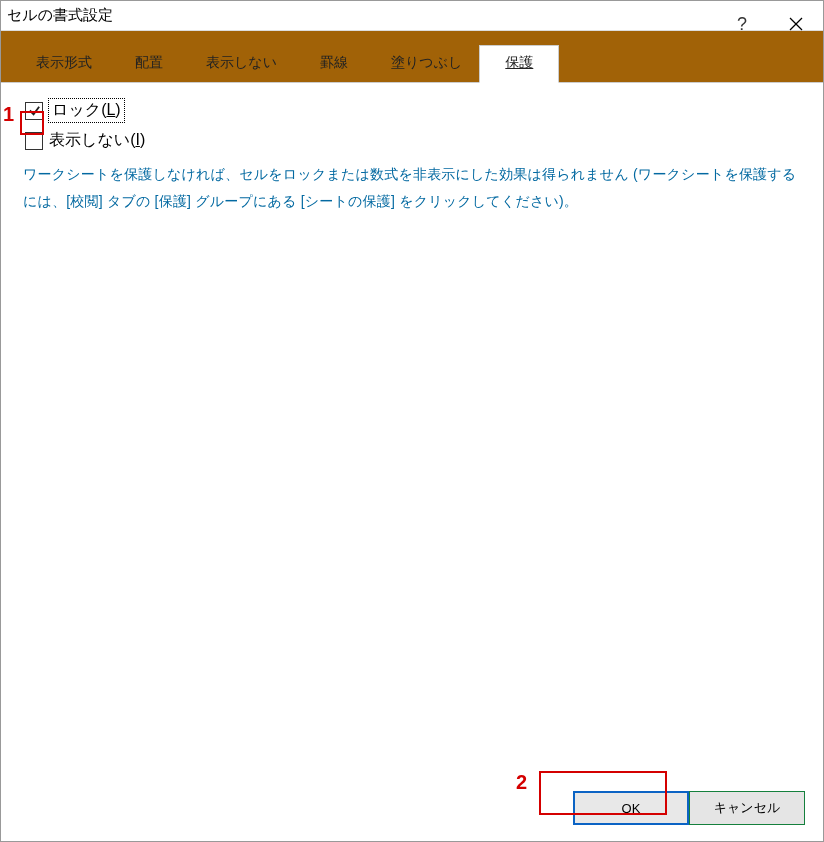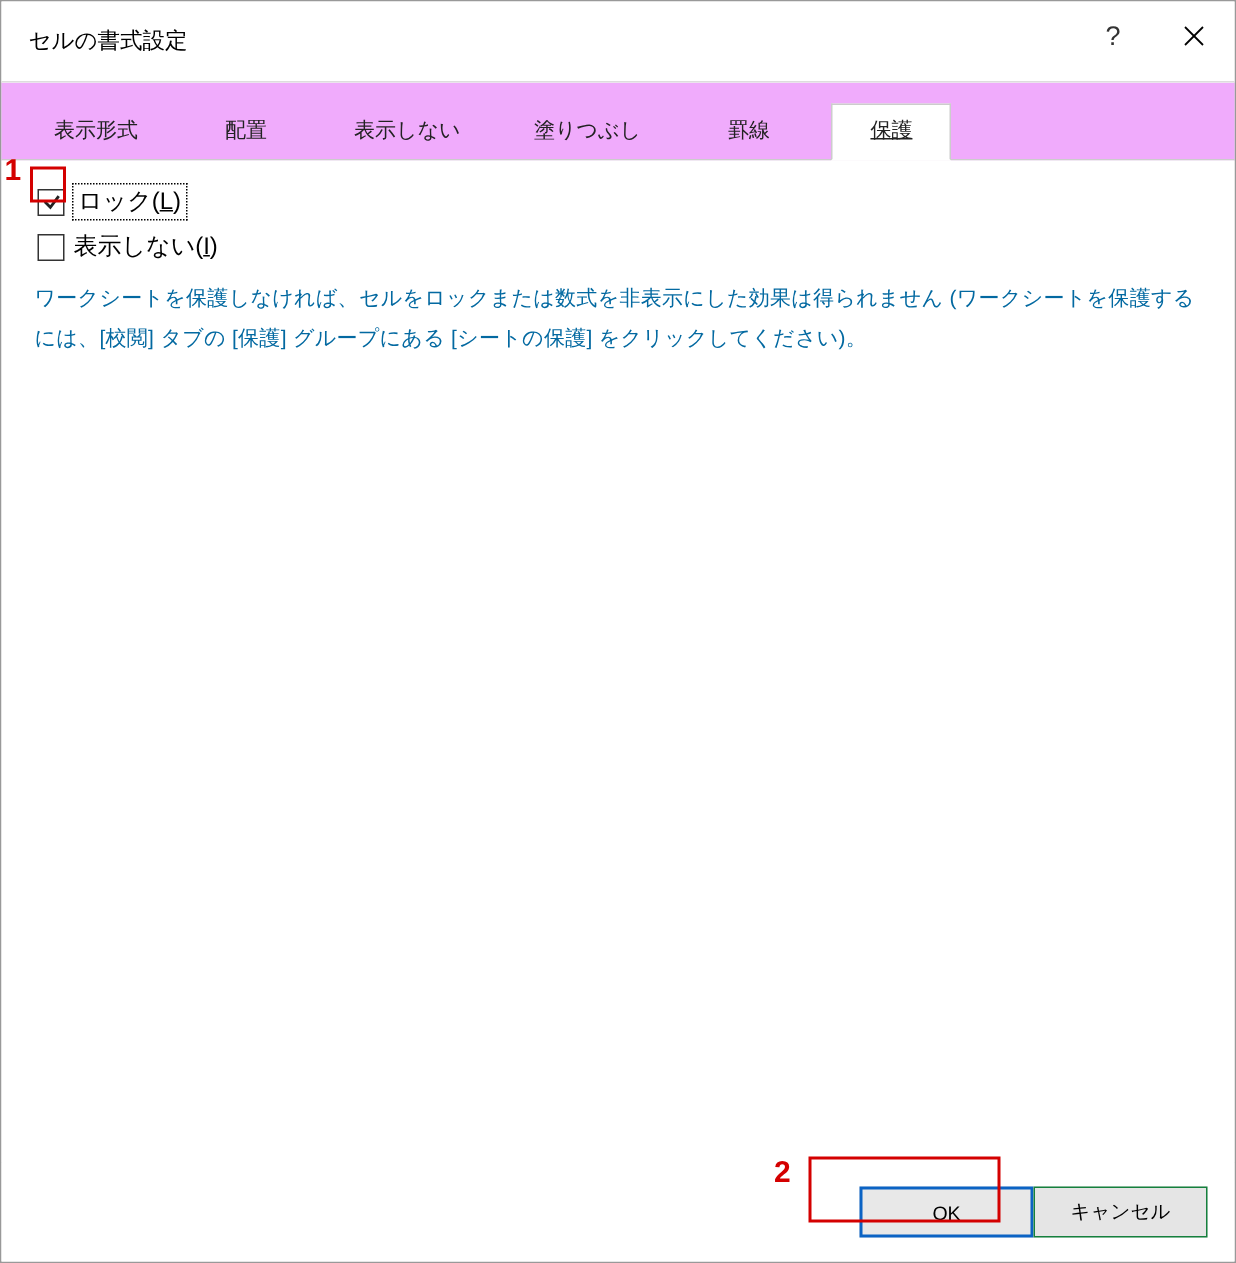--- a/index.html
+++ b/index.html
@@ -15,24 +15,24 @@
     .window {
       width: 824px;
       height: 842px;
       border: 1px solid #999;
       background: #fff;
       display: flex;
       flex-direction: column;
     }
     
     .titlebar {
-      height: 54px;
-      display: flex;
-      align-items: center;
-      padding-left: 18px;
+      height: 30px;
+      display: flex;
+      align-items: center;
+      padding-left: 6px;
       border-bottom: 1px solid #ddd;
       background: #fff;
       position: relative;
     }
     .titlebar .title {
       font-size: 15px;
       color: #000;
     }
     .titlebar .controls {
       position: absolute;
@@ -51,23 +51,23 @@
       color: #333;
       cursor: pointer;
     }
     .titlebar .ctrl.help { font-weight: normal; font-size: 18px; }
     .titlebar .ctrl.close svg { width:14px; height:14px; }
 
     
     .tabstrip {
       display: flex;
       padding: 14px 18px 0 18px;
-      background: #f0abfc;
+      background: #a16207;
       border-bottom: 1px solid #ccc;
-      gap: 15px;
+      gap: 0;
     }
     .tab {
       padding: 8px 16px 10px 16px;
       font-size: 14px;
       color: #222;
       cursor: pointer;
       border: 1px solid transparent;
       border-bottom: none;
       margin-bottom: -1px;
       background: transparent;
@@ -185,22 +185,22 @@
           <line x1="13" y1="1" x2="1" y2="13" stroke="#000" stroke-width="1.2"></line>
         </svg>
       </div>
     </div>
   </div>
 
   <div class="tabstrip">
     <div class="tab">表示形式</div>
     <div class="tab">配置</div>
     <div class="tab">表示しない</div>
+    <div class="tab">罫線</div>
     <div class="tab">塗りつぶし</div>
-    <div class="tab">罫線</div>
     <div class="tab active">保護</div>
   </div>
 
   <div class="content">
 
     <div class="checkbox-row">
       <div class="cbx checked">
         <svg viewBox="0 0 14 14">
           <polyline points="2,7 6,11 12,3" fill="none" stroke="#222" stroke-width="2"></polyline>
         </svg>

